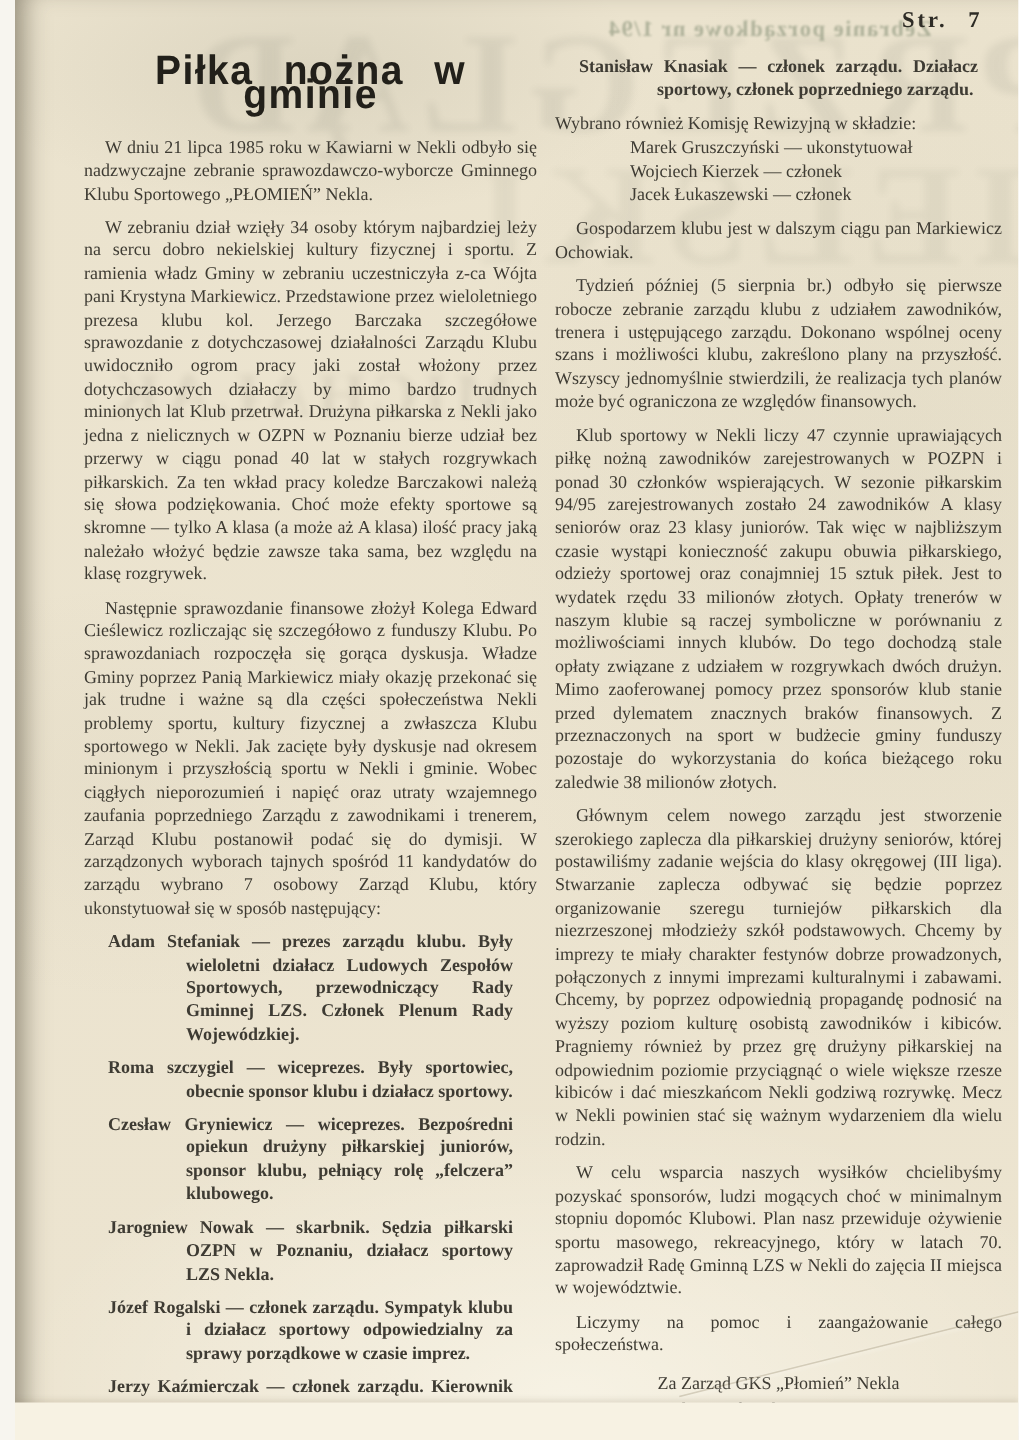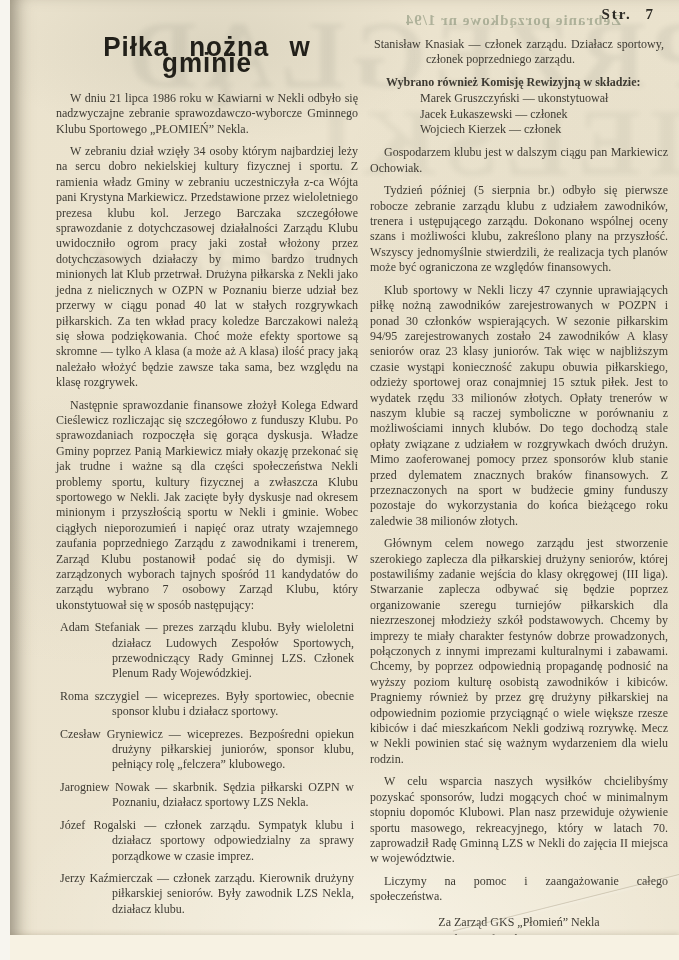--- a/index.html
+++ b/index.html
@@ -36,23 +36,23 @@
   .col-right{left:360px;top:30px;width:298px;}
   .article-title{
     font-family:"Liberation Sans", sans-serif;
     font-size:26px;font-weight:bold;color:#22201a;
     letter-spacing:1px;word-spacing:12px;
     text-align:center;margin:0 0 20px 0;
     transform:scaleY(1.05);
   }
   .para{margin:0 0 7px 0;}
   .para.indent{text-indent:14px;}
-  .member{margin:7px 4px;padding-left:52px;text-indent:-52px;}
+  .member{margin:7px 16px;padding-left:52px;text-indent:-52px;font-weight:bold;}
   .committee-member{padding-left:50px;margin:0;}
-  .committee-intro{margin:7px 0 1px 16px;font-weight:bold;}
+  .committee-intro{margin:7px 0 1px 0;}
   .signature{margin-top:10px;text-align:center;}
   .signature .sig-line2{padding-right:26px;margin-top:2px;}
   .ghost{
     position:absolute;transform:scaleX(-1);
     pointer-events:none;font-weight:bold;white-space:nowrap;
   }
   .ghost-header{
     top:12px;left:338px;width:330px;
     font-size:15px;color:#4e6247;opacity:.38;
     filter:blur(0.6px);text-align:center;letter-spacing:1px;
@@ -84,39 +84,39 @@
     <div class="ghost ghost-masthead-1">PRZEGLĄD</div>
     <div class="ghost ghost-masthead-2">NEKIELSKI</div>
     <div class="ghost ghost-header">Zebranie porządkowe nr 1/94</div>
     <div class="ghost ghost-word">MICHAŁAK</div>
 
     <div class="page-number">Str. 7</div>
 
     <div class="col col-left">
       <h1 class="article-title">Piłka nożna w gminie</h1>
 
-      <p class="para indent">W dniu 21 lipca 1986 roku w Kawiarni w Nekli odbyło się nadzwyczajne zebranie sprawozdawczo-wyborcze Gminnego Klubu Sportowego „PŁOMIEŃ” Nekla.</p>
+      <p class="para indent">W dniu 21 lipca 1985 roku w Kawiarni w Nekli odbyło się nadzwyczajne zebranie sprawozdawczo-wyborcze Gminnego Klubu Sportowego „PŁOMIEŃ” Nekla.</p>
       <p class="para indent">W zebraniu dział wzięły 34 osoby którym najbardziej leży na sercu dobro nekielskiej kultury fizycznej i sportu. Z ramienia władz Gminy w zebraniu uczestniczyła z-ca Wójta pani Krystyna Markiewicz. Przedstawione przez wieloletniego prezesa klubu kol. Jerzego Barczaka szczegółowe sprawozdanie z dotychczasowej działalności Zarządu Klubu uwidoczniło ogrom pracy jaki został włożony przez dotychczasowych działaczy by mimo bardzo trudnych minionych lat Klub przetrwał. Drużyna piłkarska z Nekli jako jedna z nielicznych w OZPN w Poznaniu bierze udział bez przerwy w ciągu ponad 40 lat w stałych rozgrywkach piłkarskich. Za ten wkład pracy koledze Barczakowi należą się słowa podziękowania. Choć może efekty sportowe są skromne — tylko A klasa (a może aż A klasa) ilość pracy jaką należało włożyć będzie zawsze taka sama, bez względu na klasę rozgrywek.</p>
       <p class="para indent">Następnie sprawozdanie finansowe złożył Kolega Edward Cieślewicz rozliczając się szczegółowo z funduszy Klubu. Po sprawozdaniach rozpoczęła się gorąca dyskusja. Władze Gminy poprzez Panią Markiewicz miały okazję przekonać się jak trudne i ważne są dla części społeczeństwa Nekli problemy sportu, kultury fizycznej a zwłaszcza Klubu sportowego w Nekli. Jak zacięte były dyskusje nad okresem minionym i przyszłością sportu w Nekli i gminie. Wobec ciągłych nieporozumień i napięć oraz utraty wzajemnego zaufania poprzedniego Zarządu z zawodnikami i trenerem, Zarząd Klubu postanowił podać się do dymisji. W zarządzonych wyborach tajnych spośród 11 kandydatów do zarządu wybrano 7 osobowy Zarząd Klubu, który ukonstytuował się w sposób następujący:</p>
 
       <div class="member">Adam Stefaniak — prezes zarządu klubu. Były wieloletni działacz Ludowych Zespołów Sportowych, przewodniczący Rady Gminnej LZS. Członek Plenum Rady Wojewódzkiej.</div>
       <div class="member">Roma szczygiel — wiceprezes. Były sportowiec, obecnie sponsor klubu i działacz sportowy.</div>
       <div class="member">Czesław Gryniewicz — wiceprezes. Bezpośredni opiekun drużyny piłkarskiej juniorów, sponsor klubu, pełniący rolę „felczera” klubowego.</div>
       <div class="member">Jarogniew Nowak — skarbnik. Sędzia piłkarski OZPN w Poznaniu, działacz sportowy LZS Nekla.</div>
       <div class="member">Józef Rogalski — członek zarządu. Sympatyk klubu i działacz sportowy odpowiedzialny za sprawy porządkowe w czasie imprez.</div>
       <div class="member">Jerzy Kaźmierczak — członek zarządu. Kierownik drużyny piłkarskiej seniorów. Były zawodnik LZS Nekla, działacz klubu.</div>
     </div>
 
     <div class="col col-right">
       <div class="member">Stanisław Knasiak — członek zarządu. Działacz sportowy, członek poprzedniego zarządu.</div>
 
       <p class="para committee-intro">Wybrano również Komisję Rewizyjną w składzie:</p>
       <div class="committee-member">Marek Gruszczyński — ukonstytuował</div>
+      <div class="committee-member">Wojciech Kierzek — członek</div>
       <div class="committee-member">Jacek Łukaszewski — członek</div>
-      <div class="committee-member">Wojciech Kierzek — członek</div>
 
       <p class="para indent" style="margin-top:8px;">Gospodarzem klubu jest w dalszym ciągu pan Markiewicz Ochowiak.</p>
       <p class="para indent">Tydzień później (5 sierpnia br.) odbyło się pierwsze robocze zebranie zarządu klubu z udziałem zawodników, trenera i ustępującego zarządu. Dokonano wspólnej oceny szans i możliwości klubu, zakreślono plany na przyszłość. Wszyscy jednomyślnie stwierdzili, że realizacja tych planów może być ograniczona ze względów finansowych.</p>
       <p class="para indent">Klub sportowy w Nekli liczy 47 czynnie uprawiających piłkę nożną zawodników zarejestrowanych w POZPN i ponad 30 członków wspierających. W sezonie piłkarskim 94/95 zarejestrowanych zostało 24 zawodników A klasy seniorów oraz 23 klasy juniorów. Tak więc w najbliższym czasie wystąpi konieczność zakupu obuwia piłkarskiego, odzieży sportowej oraz conajmniej 15 sztuk piłek. Jest to wydatek rzędu 33 milionów złotych. Opłaty trenerów w naszym klubie są raczej symboliczne w porównaniu z możliwościami innych klubów. Do tego dochodzą stale opłaty związane z udziałem w rozgrywkach dwóch drużyn. Mimo zaoferowanej pomocy przez sponsorów klub stanie przed dylematem znacznych braków finansowych. Z przeznaczonych na sport w budżecie gminy funduszy pozostaje do wykorzystania do końca bieżącego roku zaledwie 38 milionów złotych.</p>
       <p class="para indent">Głównym celem nowego zarządu jest stworzenie szerokiego zaplecza dla piłkarskiej drużyny seniorów, której postawiliśmy zadanie wejścia do klasy okręgowej (III liga). Stwarzanie zaplecza odbywać się będzie poprzez organizowanie szeregu turniejów piłkarskich dla niezrzeszonej młodzieży szkół podstawowych. Chcemy by imprezy te miały charakter festynów dobrze prowadzonych, połączonych z innymi imprezami kulturalnymi i zabawami. Chcemy, by poprzez odpowiednią propagandę podnosić na wyższy poziom kulturę osobistą zawodników i kibiców. Pragniemy również by przez grę drużyny piłkarskiej na odpowiednim poziomie przyciągnąć o wiele większe rzesze kibiców i dać mieszkańcom Nekli godziwą rozrywkę. Mecz w Nekli powinien stać się ważnym wydarzeniem dla wielu rodzin.</p>
       <p class="para indent">W celu wsparcia naszych wysiłków chcielibyśmy pozyskać sponsorów, ludzi mogących choć w minimalnym stopniu dopomóc Klubowi. Plan nasz przewiduje ożywienie sportu masowego, rekreacyjnego, który w latach 70. zaprowadził Radę Gminną LZS w Nekli do zajęcia II miejsca w województwie.</p>
       <p class="para indent">Liczymy na pomoc i zaangażowanie całego społeczeństwa.</p>
 
       <div class="signature">
         <div class="sig-line1">Za Zarząd GKS „Płomień” Nekla</div>

